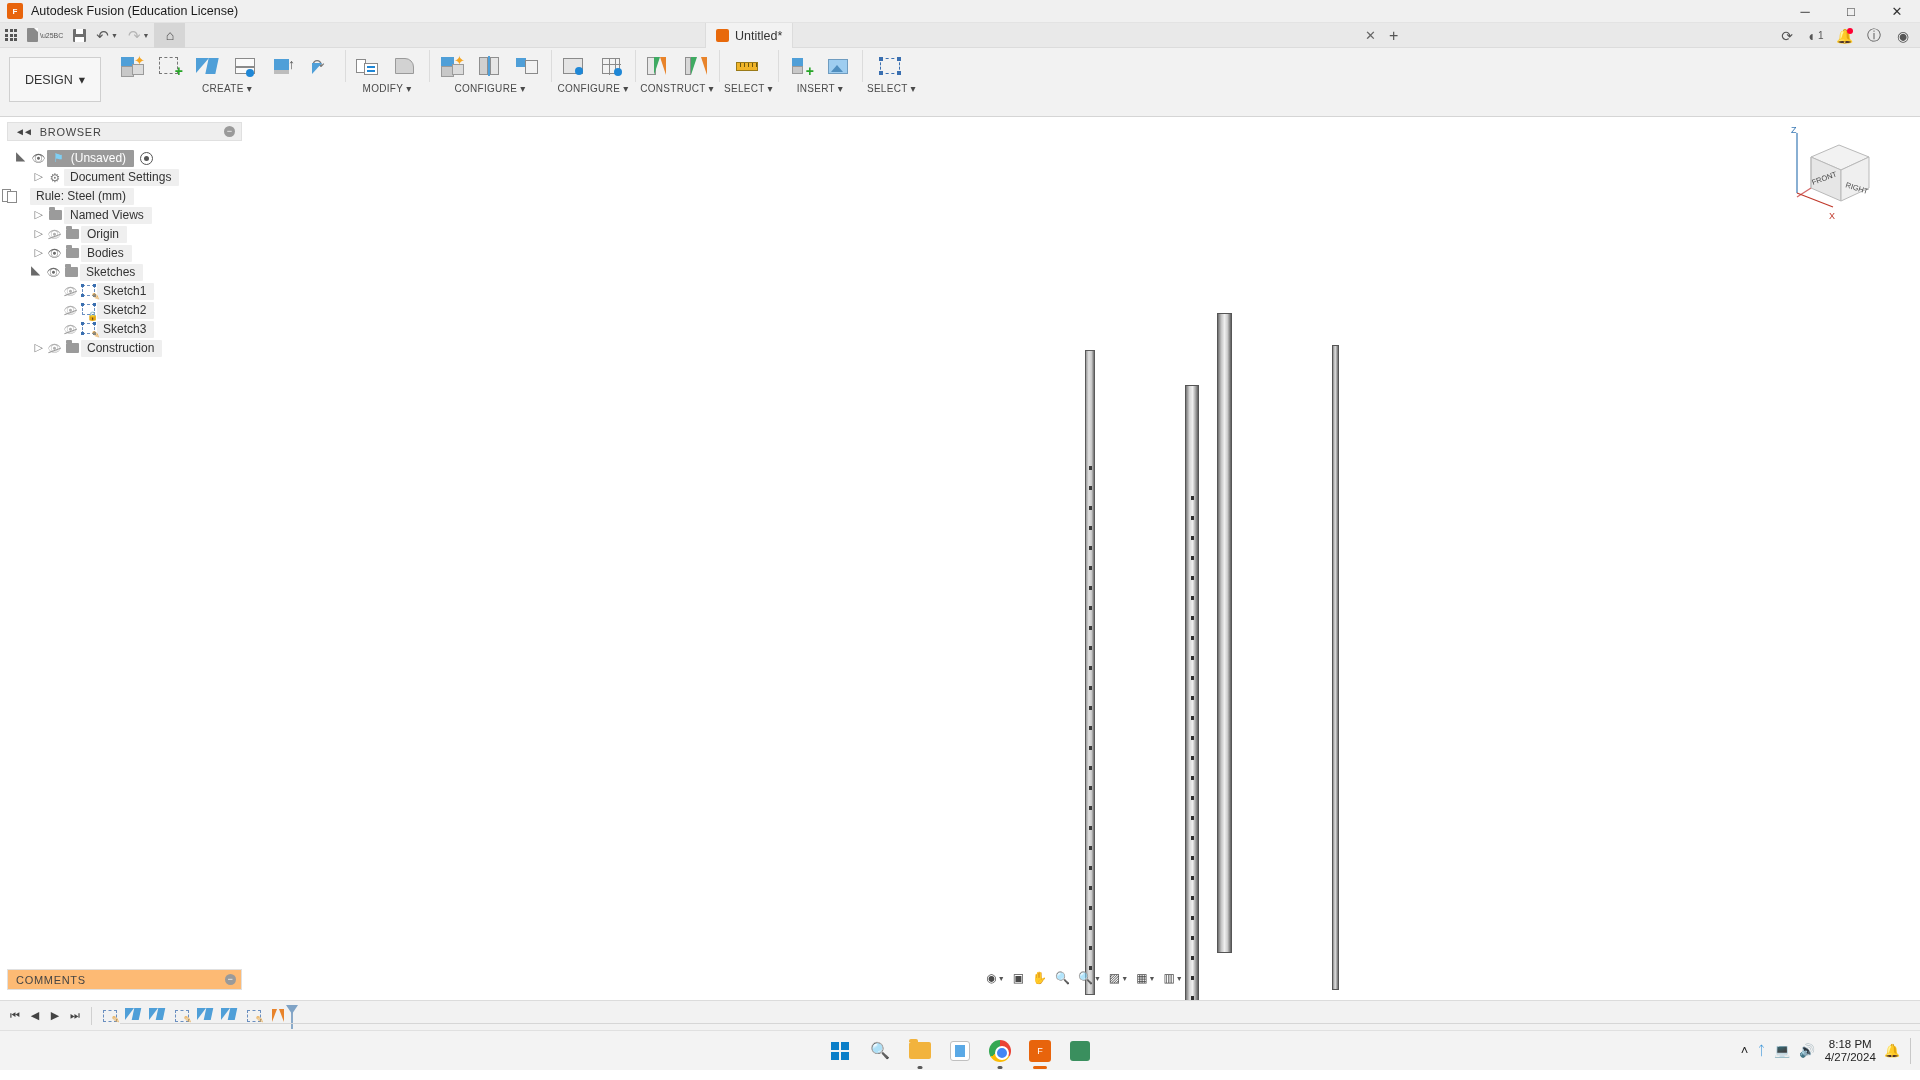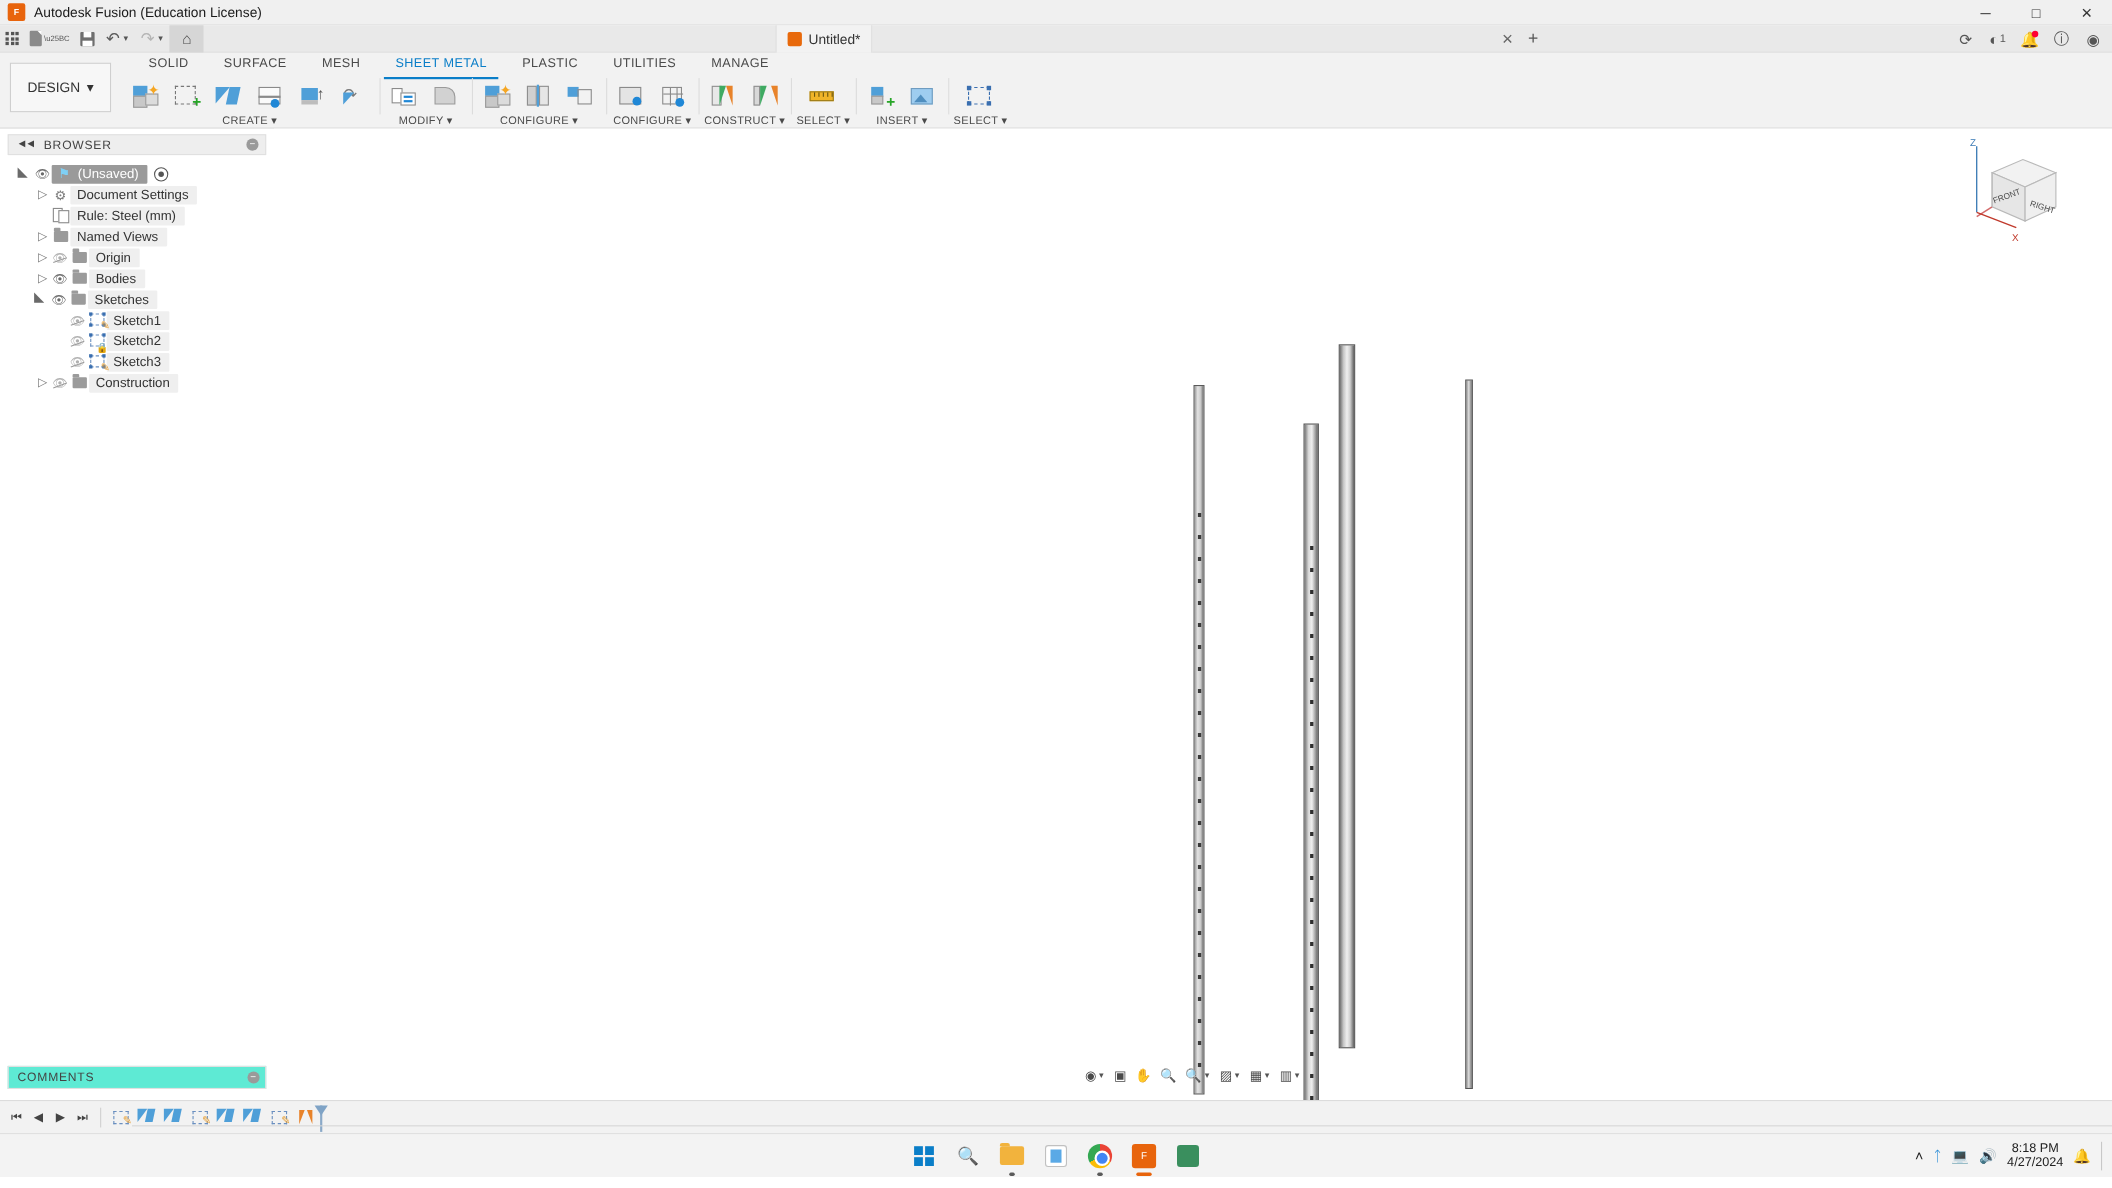--- a/index.html
+++ b/index.html
@@ -176,21 +176,21 @@
   .sk-ico i { position:absolute; width:3px; height:3px; background:#3a6fb0; }
   .pencil { position:absolute; right:-3px; bottom:-3px; font-size:10px; color:#e8a33d; }
   .lock { position:absolute; right:-2px; bottom:-3px; font-size:9px; color:#c0392b; }
   .rule-ico { display:inline-block; width:14px; height:12px; position:relative; }
   .rule-ico:before { content:""; position:absolute; left:0; top:0; width:7px; height:11px; border:1.3px solid #8a8a8a; }
   .rule-ico:after { content:""; position:absolute; left:5px; top:2px; width:8px; height:10px; border:1.3px solid #8a8a8a; background:#fff;}
   .radio-ico { width:13px; height:13px; border:1.5px solid #555; border-radius:50%; margin-left:6px; position:relative; }
   .radio-ico:after { content:""; position:absolute; left:3px; top:3px; width:5px; height:5px; background:#555; border-radius:50%; }
 
   .comments {
-    position:absolute; left:7px; bottom:10px; width:235px; height:21px; background:#5eead4;
+    position:absolute; left:7px; bottom:10px; width:235px; height:21px; background:#fdba74;
     border:1px solid #e0e0e0; display:flex; align-items:center; padding:0 8px; font-size:11px;
     letter-spacing:.7px; color:#444;
   }
   .comments .bh-dot { right:5px; }
 
   
   .canvas { flex:1; position:relative; background:#ffffff; overflow:hidden; }
 
   
   .viewcube { position:absolute; right:36px; top:10px; width:95px; height:90px; }
@@ -301,29 +301,20 @@
     <div class="ri">◉</div>
   </div>
 </div>
 
 <div class="ribbon">
   <div class="design-box">
     <span>DESIGN</span>
     <span>▾</span>
   </div>
   <div class="tabs-area">
-    <div class="tabrow">
-      <div class="rtab">SOLID</div>
-      <div class="rtab">SURFACE</div>
-      <div class="rtab">MESH</div>
-      <div class="rtab active">SHEET METAL</div>
-      <div class="rtab">PLASTIC</div>
-      <div class="rtab">UTILITIES</div>
-      <div class="rtab">MANAGE</div>
-    </div>
 
     <div class="panels">
 
       <div class="panel">
         <div class="pcmds">
           <div class="cmd">
             <span class="g">
                 <span class="cube-b"></span>
                 <span class="cube-g"></span>
                 <span class="cube-g2"></span>
@@ -532,21 +523,21 @@
       </div>
 
       <div class="row" style="padding-left:30px;">
         <span class="tw">
             <span class="arrow-right hollow"></span>
           </span>
         <span class="ico">⚙</span>
         <span class="lbl">Document Settings</span>
       </div>
 
-      <div class="row" style="padding-left:46px;">
+      <div class="row" style="gap:12px;">
         <span class="ico"><span class="rule-ico"></span></span>
         <span class="lbl">Rule: Steel (mm)</span>
       </div>
 
       <div class="row" style="padding-left:30px;">
         <span class="tw">
             <span class="arrow-right hollow"></span>
           </span>
         <span class="ico"><span class="folder"></span></span>
         <span class="lbl">Named Views</span>

